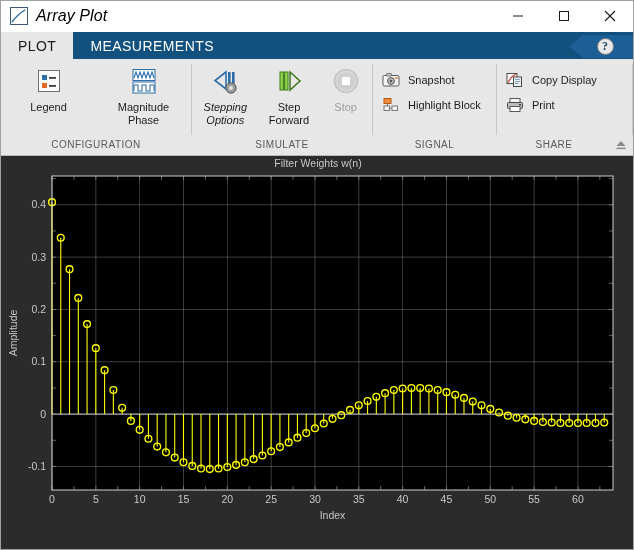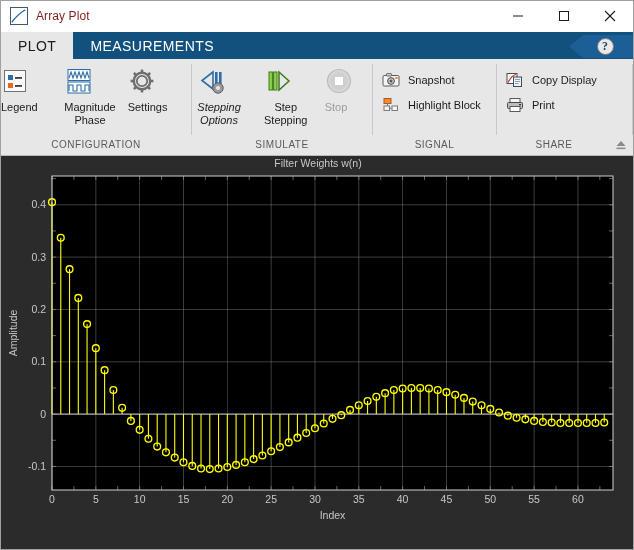--- a/index.html
+++ b/index.html
@@ -25,22 +25,23 @@
     display: flex; align-items: center;
     border-bottom: 1px solid #ffffff;
   }
   #title-icon {
     width: 18px; height: 18px; margin-left: 9px; margin-right: 8px;
     border: 1px solid #3c5a78; background: #ffffff;
     position: relative; flex: 0 0 18px;
   }
   #title-icon svg { position: absolute; left: 0; top: 0; }
   #title-text {
-    font-size: 12px; color: #7f1d1d; letter-spacing: .1px;
+    font-size: 16px; color: #000000; letter-spacing: .1px;
     flex: 1 1 auto;
+    font-style: italic;
   }
   .winbtn {
     width: 46px; height: 30px;
     display: flex; align-items: center; justify-content: center;
     color: #1b1b1b;
   }
   .winbtn svg { display: block; }
 
   
   #tabstrip {
@@ -93,21 +94,21 @@
   }
   .rgroup-label {
     height: 17px; font-size: 10px; color: #5a5a5a;
     text-align: center; letter-spacing: .5px;
     padding-bottom: 16px;
   }
   .rsep { width: 1px; background: #c8c8c8; margin: 5px 0 20px 0; flex: 0 0 1px; }
 
   .bigbtn {
     width: 64px; display: flex; flex-direction: column;
-    align-items: flex-start; cursor: default;
+    align-items: center; cursor: default;
   }
   .bigbtn .ico { height: 32px; display: flex; align-items: center; justify-content: center; }
   .bigbtn .lbl {
     font-size: 11px; color: #1b1b1b; text-align: center;
     line-height: 13px; margin-top: 4px; white-space: pre-line;
   }
   .bigbtn.disabled .lbl { color: #9d9d9d; }
 
   .smallcol { display: flex; flex-direction: column; padding-top: 2px; }
   .smallbtn {
@@ -204,41 +205,20 @@
             <svg width="30" height="28" viewBox="0 0 30 28">
               <rect x="4" y="2.5" width="22" height="11" fill="#ffffff" stroke="#2d6ea8" stroke-width="1"></rect>
               <polyline points="5,11 7,5 9,11 11,5 13,11 15,5 17,11 19,5 21,11 23,5 25,11" fill="none" stroke="#2d6ea8" stroke-width="1.1"></polyline>
               <rect x="4" y="15" width="22" height="11" fill="#ffffff" stroke="#2d6ea8" stroke-width="1"></rect>
               <polyline points="5,24 5,18 9,18 9,24 13,24 13,18 17,18 17,24 21,24 21,18 25,18 25,24" fill="none" stroke="#2d6ea8" stroke-width="1.1"></polyline>
             </svg>
           </div>
           <div class="lbl">Magnitude
 Phase</div>
         </div>
-        <div class="bigbtn">
-          <div class="ico">
-            <svg width="28" height="28" viewBox="0 0 28 28">
-              <g fill="none" stroke="#6e6e6e" stroke-width="2.4">
-                <circle cx="14" cy="14" r="8.2"></circle>
-              </g>
-              <circle cx="14" cy="14" r="5.2" fill="#e7e7e7" stroke="#6e6e6e" stroke-width="1.8"></circle>
-              <g stroke="#6e6e6e" stroke-width="2.6" stroke-linecap="butt">
-                <line x1="14" y1="2.6" x2="14" y2="6"></line>
-                  <line x1="14" y1="22" x2="14" y2="25.4"></line>
-                <line x1="2.6" y1="14" x2="6" y2="14"></line>
-                  <line x1="22" y1="14" x2="25.4" y2="14"></line>
-                <line x1="5.9" y1="5.9" x2="8.3" y2="8.3"></line>
-                  <line x1="19.7" y1="19.7" x2="22.1" y2="22.1"></line>
-                <line x1="22.1" y1="5.9" x2="19.7" y2="8.3"></line>
-                  <line x1="8.3" y1="19.7" x2="5.9" y2="22.1"></line>
-              </g>
-            </svg>
-          </div>
-          <div class="lbl">Settings</div>
-        </div>
       </div>
       <div class="rgroup-label">CONFIGURATION</div>
     </div>
 
     <div class="rsep"></div>
 
     <div class="rgroup" style="width:180px;">
       <div class="rgroup-items" style="justify-content:space-around;">
         <div class="bigbtn" style="width:56px;font-style:italic;">
           <div class="ico">
@@ -255,21 +235,21 @@
         </div>
         <div class="bigbtn" style="width:50px;">
           <div class="ico">
             <svg width="28" height="28" viewBox="0 0 28 28">
               <rect x="5" y="5" width="3.4" height="18" fill="#8fd14c" stroke="#3d7a18" stroke-width="1"></rect>
               <rect x="9.6" y="5" width="3.4" height="18" fill="#8fd14c" stroke="#3d7a18" stroke-width="1"></rect>
               <path d="M15 5 L25 14 L15 23 Z" fill="none" stroke="#3d7a18" stroke-width="1.5"></path>
             </svg>
           </div>
           <div class="lbl">Step
-Stepping</div>
+Forward</div>
         </div>
         <div class="bigbtn disabled" style="width:42px;">
           <div class="ico">
             <svg width="28" height="28" viewBox="0 0 28 28">
               <circle cx="14" cy="14" r="11.5" fill="#d6d6d6" stroke="#bcbcbc" stroke-width="1.2"></circle>
               <circle cx="14" cy="14" r="8.6" fill="#cfcfcf"></circle>
               <rect x="10" y="10" width="8" height="8" fill="#ffffff"></rect>
             </svg>
           </div>
           <div class="lbl">Stop</div>

